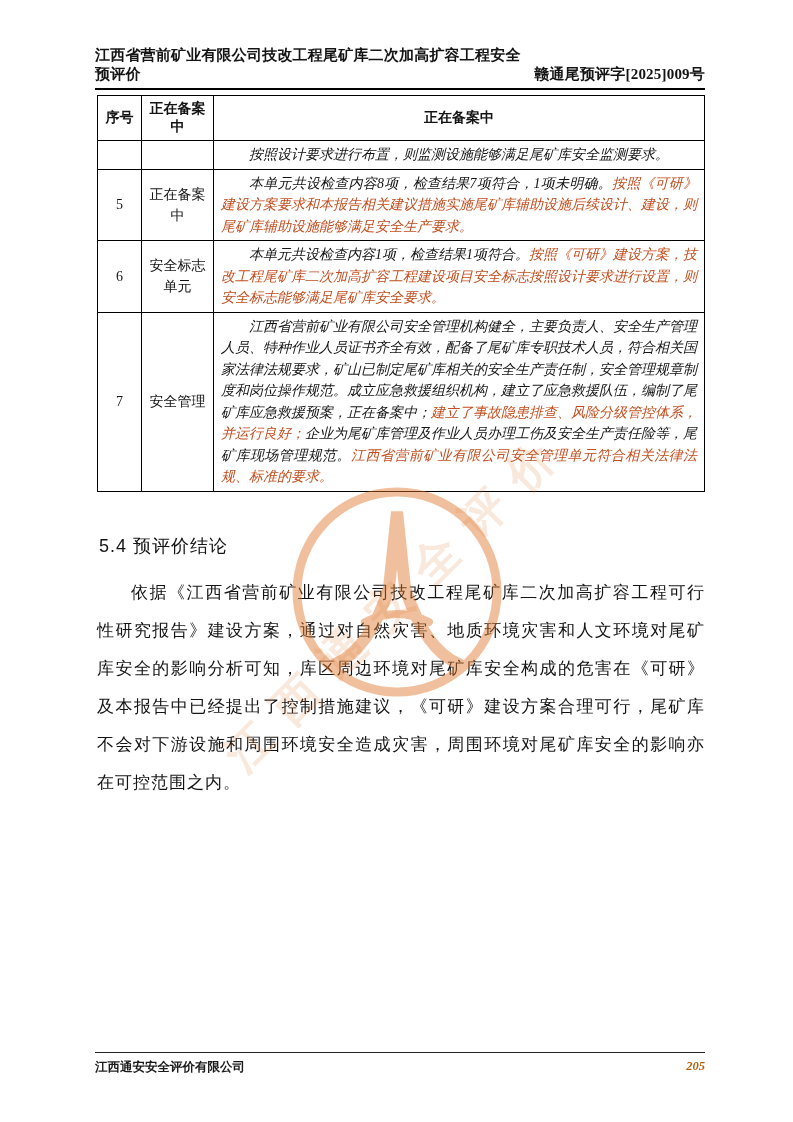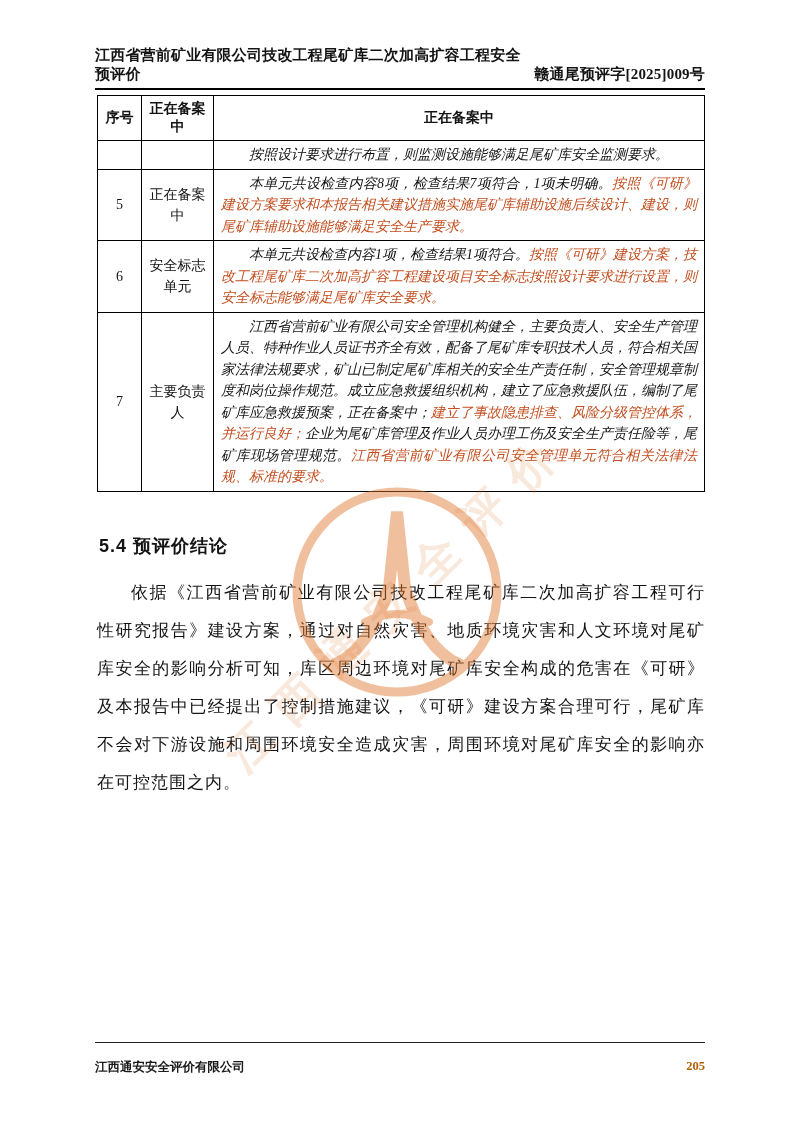--- a/index.html
+++ b/index.html
@@ -25,35 +25,35 @@
   .eval-table th, .eval-table td { border:1px solid #000; }
   .col-no   { width:44px; }
   .col-unit { width:72px; }
   .eval-table th { font-weight:bold; padding:4px 2px; text-align:center; }
   td.c-no, td.c-unit { text-align:center; vertical-align:middle; line-height:21px; padding:2px 5px; }
   td.c-result { padding:3px 7px; line-height:21.5px; text-align:justify;
                 text-indent:2em; vertical-align:top;font-style:italic; }
   .accent { color:var(--accent); }
 
   
-  h2.section-heading { margin:42px 0 0 2px; font-size:18px; font-weight:bold;
+  h2.section-heading { margin:42px 0 0 2px; font-size:18px; font-weight:normal;
     letter-spacing:1px; font-family:"Liberation Sans","DejaVu Sans",sans-serif; }
 
   
   .paras { margin-top:16px; }
   .para { font-size:17px; line-height:38px; text-align:justify;
           text-indent:2em; letter-spacing:1px; }
   .para.bold { font-weight:bold; }
 
   
   .doc-footer { position:absolute; left:95px; right:88px; bottom:46px;
-    border-top:1.5px solid #222; padding-top:16px;
+    border-top:1.5px solid #222; padding-top:6px;
     display:flex; justify-content:space-between; font-size:12.5px; }
   .footer-company { font-weight:bold; color:#1a1a1a; }
-  .footer-page { color:var(--page-num); font-weight:bold; }
+  .footer-page { color:var(--page-num); font-weight:bold;font-style:italic; }
 
   
   .watermark { position:absolute; inset:0; pointer-events:none; z-index:5; }
   .wm-diagonal { position:absolute; left:50%; top:600px;
     transform:translate(-50%,-50%) rotate(-45deg);
     font-size:46px; font-weight:bold; letter-spacing:20px; white-space:nowrap;
     color:var(--wm); opacity:0.16; }
   .wm-logo { position:absolute; left:50%; top:592px; transform:translate(-50%,-50%);
     opacity:0.45; }
   .wm-stroke { stroke:var(--wm); fill:none; }
@@ -100,21 +100,21 @@
   </tr>
 
   <tr>
     <td class="c-no">6</td>
     <td class="c-unit">安全标志单元</td>
     <td class="c-result"><span>本单元共设检查内容1项，检查结果1项符合。</span><span class="accent">按照《可研》建设方案，技改工程尾矿库二次加高扩容工程建设项目安全标志按照设计要求进行设置，则安全标志能够满足尾矿库安全要求。</span></td>
   </tr>
 
   <tr>
     <td class="c-no">7</td>
-    <td class="c-unit">主要负责人</td>
+    <td class="c-unit">安全管理</td>
     <td class="c-result"><span>江西省营前矿业有限公司安全管理机构健全，主要负责人、安全生产管理人员、特种作业人员证书齐全有效，配备了尾矿库专职技术人员，符合相关国家法律法规要求，矿山已制定尾矿库相关的安全生产责任制，安全管理规章制度和岗位操作规范。成立应急救援组织机构，建立了应急救援队伍，编制了尾矿库应急救援预案，正在备案中；</span><span class="accent">建立了事故隐患排查、风险分级管控体系，并运行良好；</span><span>企业为尾矿库管理及作业人员办理工伤及安全生产责任险等，尾矿库现场管理规范。</span><span class="accent">江西省营前矿业有限公司安全管理单元符合相关法律法规、标准的要求。</span></td>
   </tr>
 </tbody>
     </table>
 
     <h2 class="section-heading">5.4 预评价结论</h2>
 
     <div class="paras">
         <p class="para">依据《江西省营前矿业有限公司技改工程尾矿库二次加高扩容工程可行性研究报告》建设方案，通过对自然灾害、地质环境灾害和人文环境对尾矿库安全的影响分析可知，库区周边环境对尾矿库安全构成的危害在《可研》及本报告中已经提出了控制措施建议，《可研》建设方案合理可行，尾矿库不会对下游设施和周围环境安全造成灾害，周围环境对尾矿库安全的影响亦在可控范围之内。</p>
       </div>

